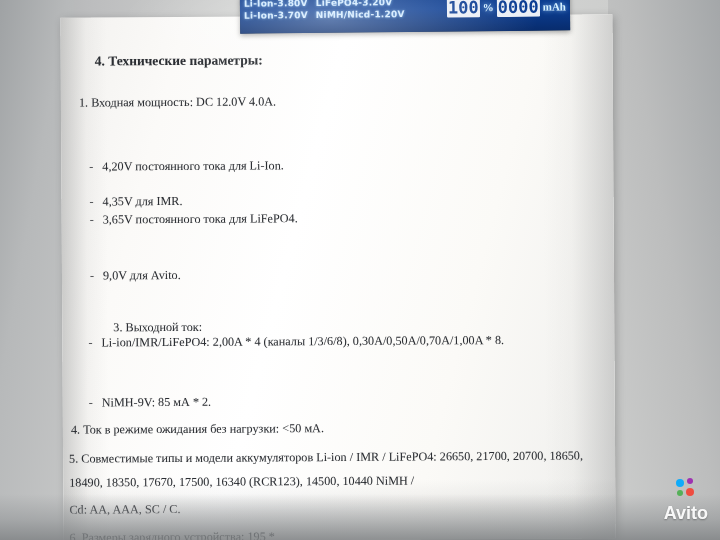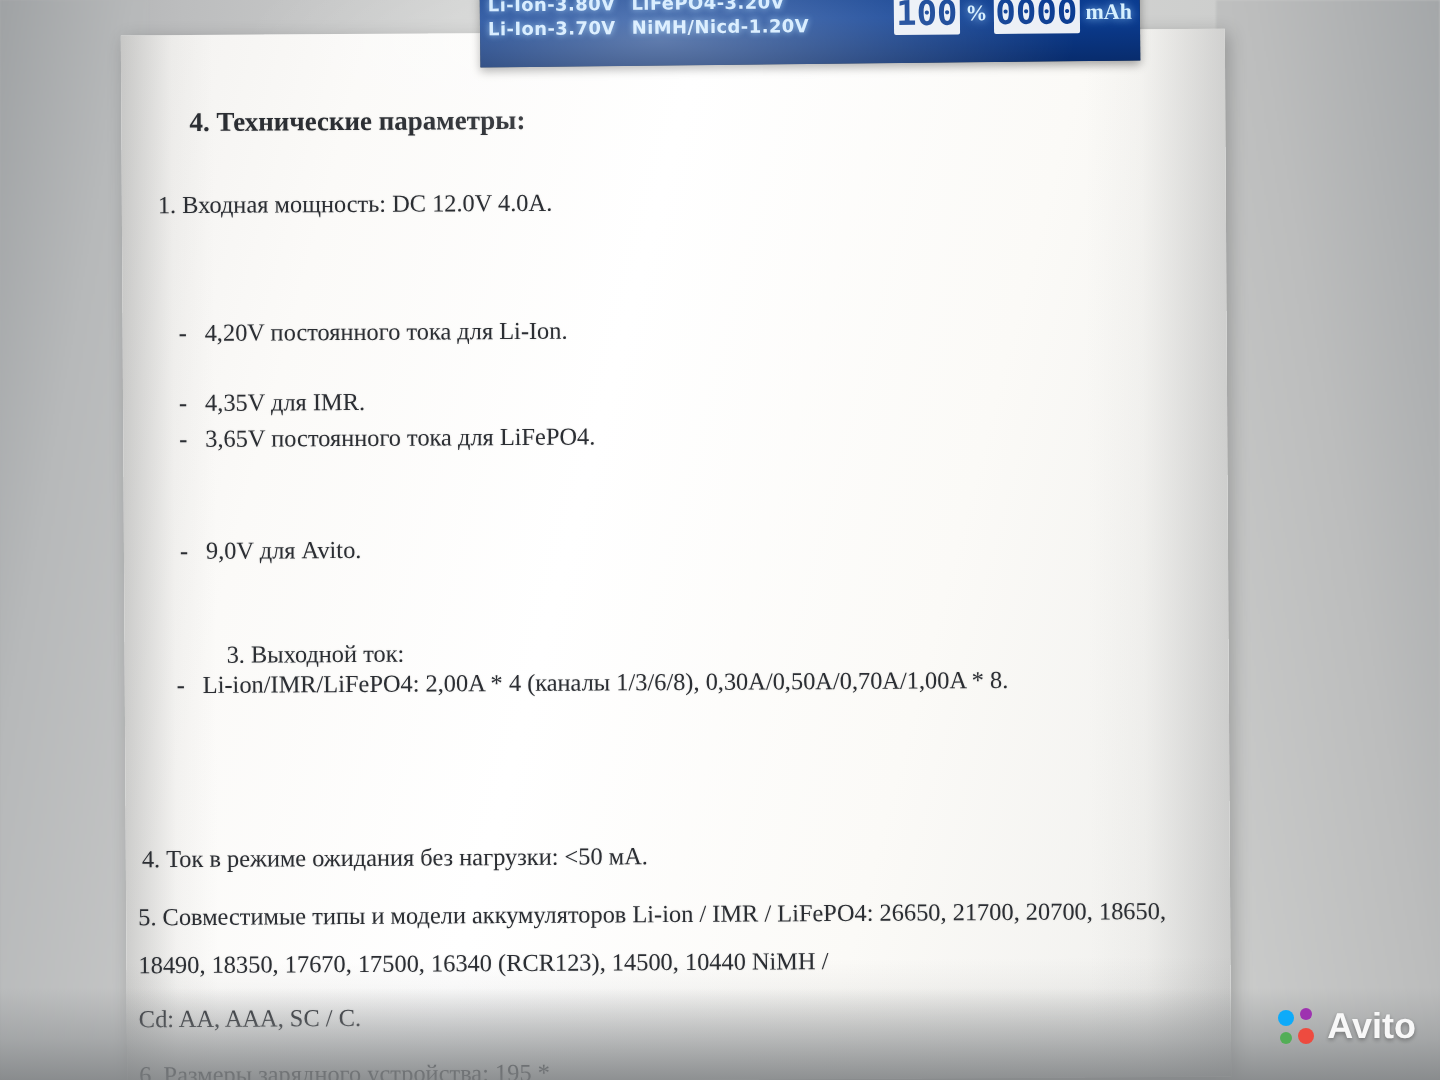--- a/index.html
+++ b/index.html
@@ -149,20 +149,21 @@
   }
   
   .wm {
     position: absolute;
     right: 12px;
     bottom: 16px;
     display: flex;
     align-items: center;
     gap: 5px;
     opacity: 0.92;
+    flex-direction: column;
   }
   .wm-dots {
     position: relative;
     width: 20px; height: 20px;
   }
   .wm-dots i {
     position: absolute;
     border-radius: 50%;
     display: block;
   }
@@ -203,20 +204,21 @@
       <div class="line l1" style="left:18px; top:78px;">1. Входная мощность: DC 12.0V 4.0A.</div>
 
       <div class="line sub dash" style="left:28px; top:142px;">4,20V постоянного тока для Li-Ion.</div>
       <div class="line sub dash" style="left:28px; top:177px;">4,35V для IMR.</div>
       <div class="line sub dash" style="left:28px; top:195px;">3,65V постоянного тока для LiFePO4.</div>
       <div class="line sub dash" style="left:28px; top:251px;">9,0V для Avito.</div>
 
       <div class="line l1" style="left:12px; top:303px;margin-left:39px;">3. Выходной ток:</div>
 
       <div class="line sub dash" style="left:26px; top:318px;">Li-ion/IMR/LiFePO4: 2,00A * 4 (каналы 1/3/6/8), 0,30A/0,50A/0,70A/1,00A * 8.</div>
+      <div class="line sub dash" style="left:26px; top:378px;">NiMH-9V: 85 мА * 2.</div>
 
       <div class="line l1" style="left:8px; top:405px;">4. Ток в режиме ожидания без нагрузки: &lt;50 мА.</div>
       <div class="line l1" style="left:6px; top:434px;">5. Совместимые типы и модели аккумуляторов Li-ion / IMR / LiFePO4: 26650, 21700, 20700, 18650,</div>
       <div class="line l1" style="left:6px; top:458px;">18490, 18350, 17670, 17500, 16340 (RCR123), 14500, 10440 NiMH /</div>
       <div class="line l1" style="left:6px; top:485px;">Cd: AA, AAA, SC / C.</div>
       <div class="line l1" style="left:6px; top:513px;">6. Размеры зарядного устройства: 195 *</div>
     </div>
   </div>
 
   <div class="device">

